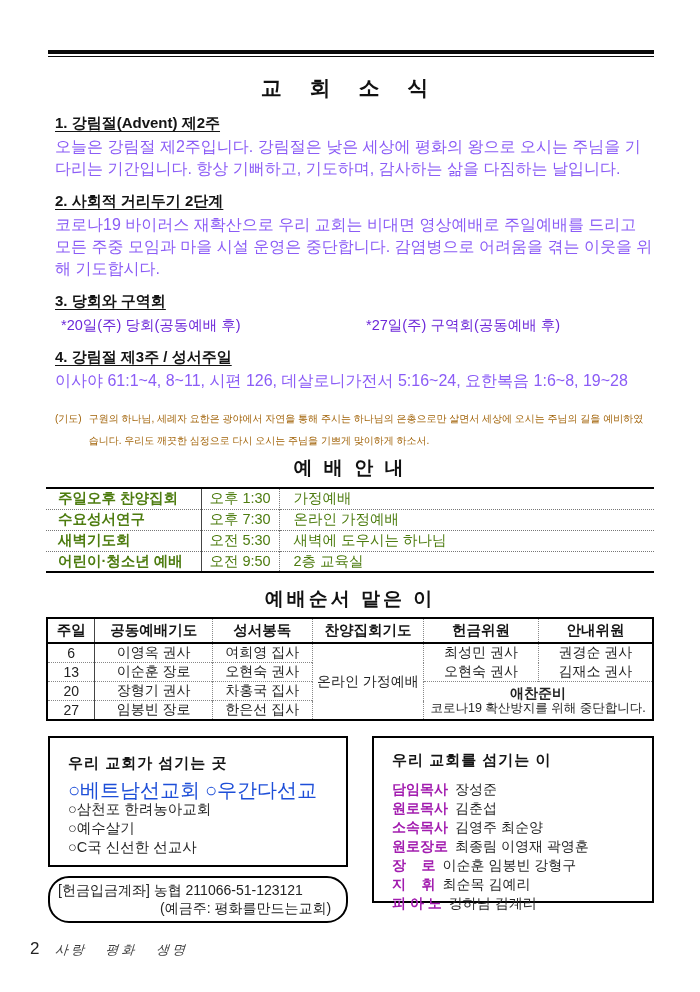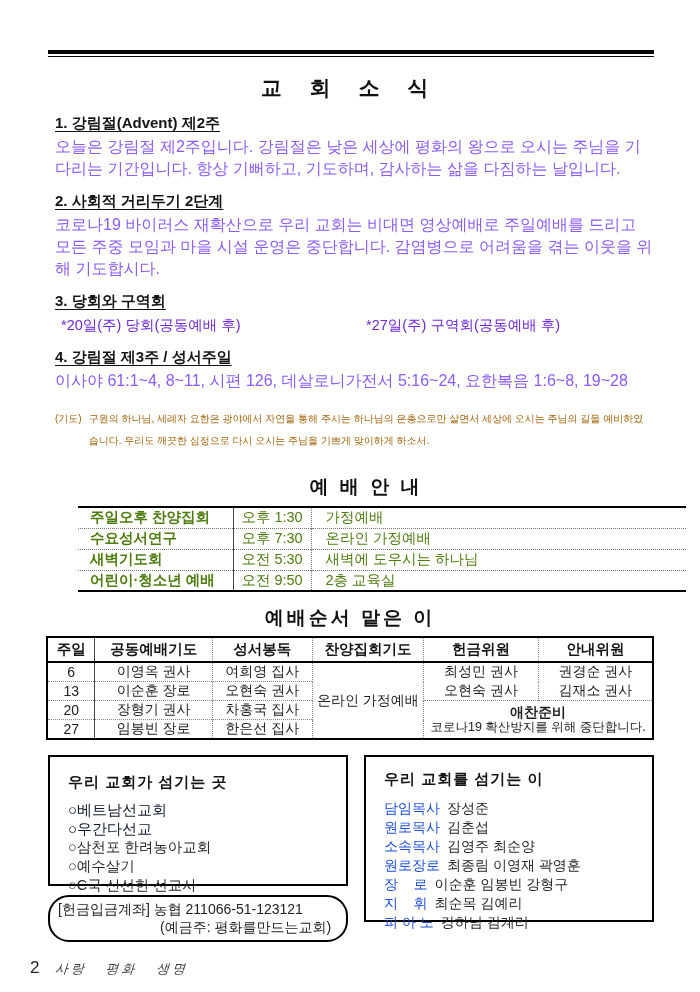--- a/index.html
+++ b/index.html
@@ -67,35 +67,35 @@
   .col-date { width:48px; }
   .col-pray { width:118px; }
   .col-read { width:100px; }
   .col-praise { width:112px; }
   .col-off { width:115px; }
   .col-ush { width:115px; }
   .comm-title { font-weight:bold; font-size:14px; line-height:16px; }
   .comm-note  { font-size:12.5px; line-height:15px; }
 
   
-  .bottom { display:flex; margin:15px 46px 0 48px; gap:16px; }
+  .bottom { display:flex; margin:15px 46px 0 48px; gap:24px; }
   .box { border:2px solid #000; }
   .bcol-left { width:300px; }
   .missions { height:131px; padding:12px 0 0 18px; }
   .box-title { font-size:15px; font-weight:bold; letter-spacing:1px; color:#141414; }
   .missions .box-title { margin:4px 0 8px; }
-  .m-row { display:flex; font-size:15px; line-height:19px; color:#0f172a;flex-direction:column; }
+  .m-row { display:flex; font-size:20px; line-height:19px; color:#1d4ed8; }
   .m-row .m-a { width:137px; }
   .m-item { font-size:14.5px; line-height:19px; color:#262626; }
   .account { margin-top:9px; padding:3px 6px 4px 8px; font-size:14px; line-height:18px; color:#222;border-radius:21px; }
   .acct-line2 { padding-left:102px; }
   .servants { flex:1; height:167px; padding:11px 0 0 18px; }
   .servants .box-title { margin:2px 0 10px; }
   .s-row { display:flex; font-size:14px; line-height:19px; color:#262626; }
-  .s-role { font-weight:normal; white-space:pre; margin-right:7px; color:#1d4ed8; }
+  .s-role { font-weight:bold; white-space:pre; margin-right:7px; color:#a21caf; }
 
   .footer { display:flex; align-items:baseline; gap:16px; margin:16px 0 0 30px; }
   .pg-num { font-size:17px; color:#222; }
   .motto { font-size:13px; color:#3c3c3c; font-style:italic; letter-spacing:3px; word-spacing:12px; transform:skewX(-4deg); }
 </style>
 </head>
 <body>
 
 <div class="page">
 
@@ -127,21 +127,21 @@
       <span class="sec-heading">4. 강림절 제3주 / 성서주일</span>
       <div class="sec-body">이사야 61:1~4, 8~11, 시편 126, 데살로니가전서 5:16~24, 요한복음 1:6~8, 19~28</div>
     </div>
 
     <div class="prayer">
       <span class="prayer-label">(기도)</span>
       <span class="prayer-text">구원의 하나님, 세례자 요한은 광야에서 자연을 통해 주시는 하나님의 은총으로만 살면서 세상에 오시는 주님의 길을 예비하였습니다. 우리도 깨끗한 심정으로 다시 오시는 주님을 기쁘게 맞이하게 하소서.</span>
     </div>
   </div>
 
-  <div style="margin-top:22px;padding-left:32px;">
+  <div style="margin-top:3px;">
     <div class="tbl-title">예 배 안 내</div>
     <table class="worship">
       <tbody>
           <tr>
         <td class="c1">주일오후 찬양집회</td>
         <td class="c2">오후 1:30</td>
         <td class="c3">가정예배</td>
       </tr>
       <tr>
         <td class="c1">수요성서연구</td>

